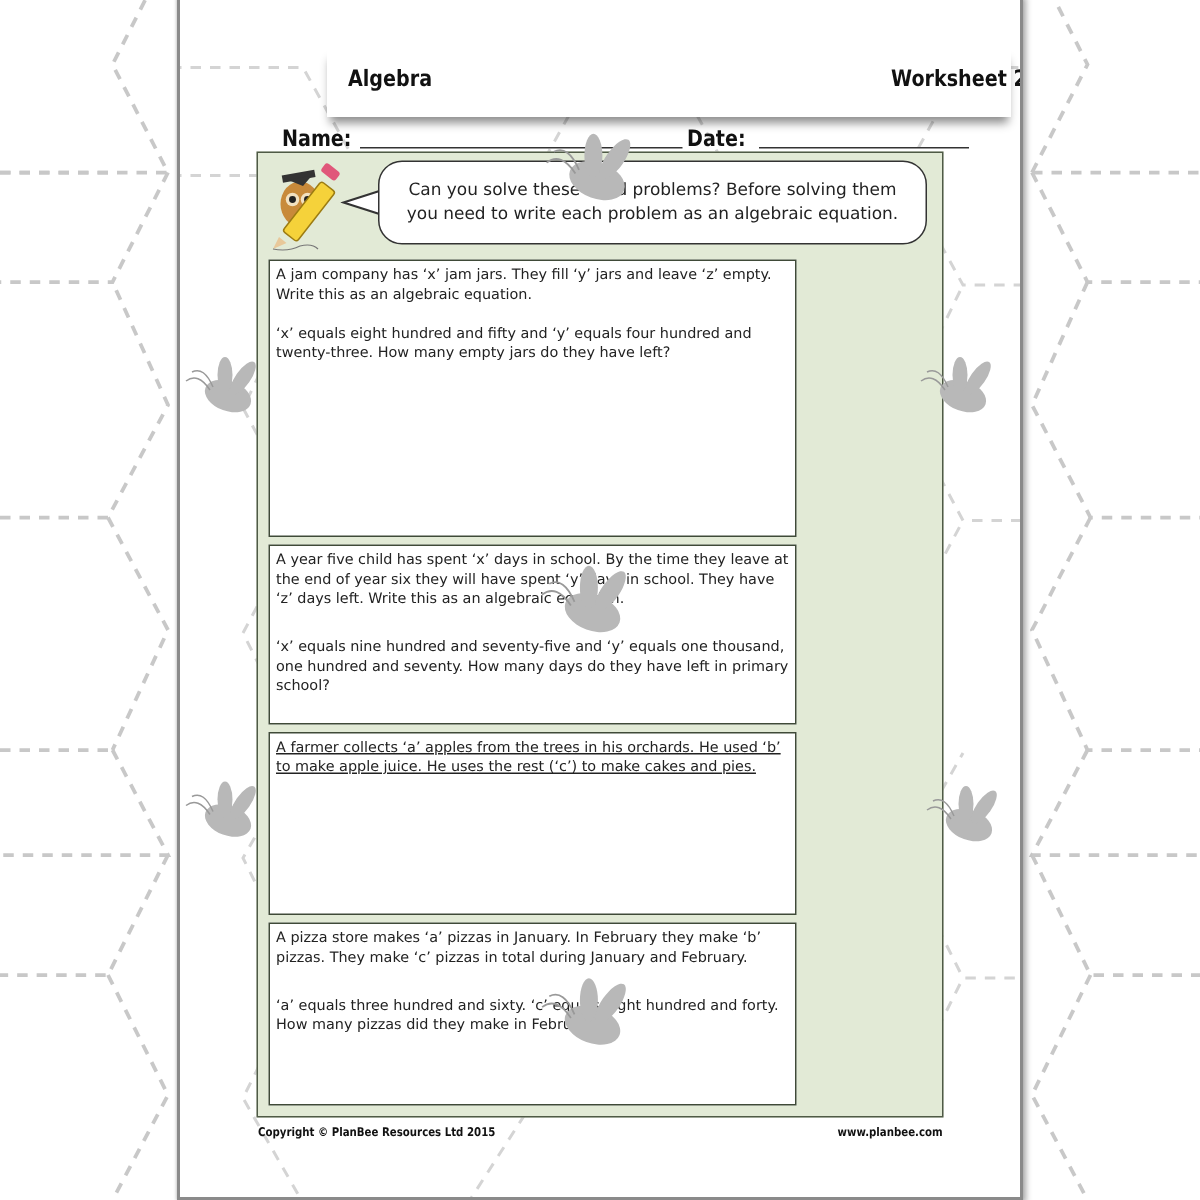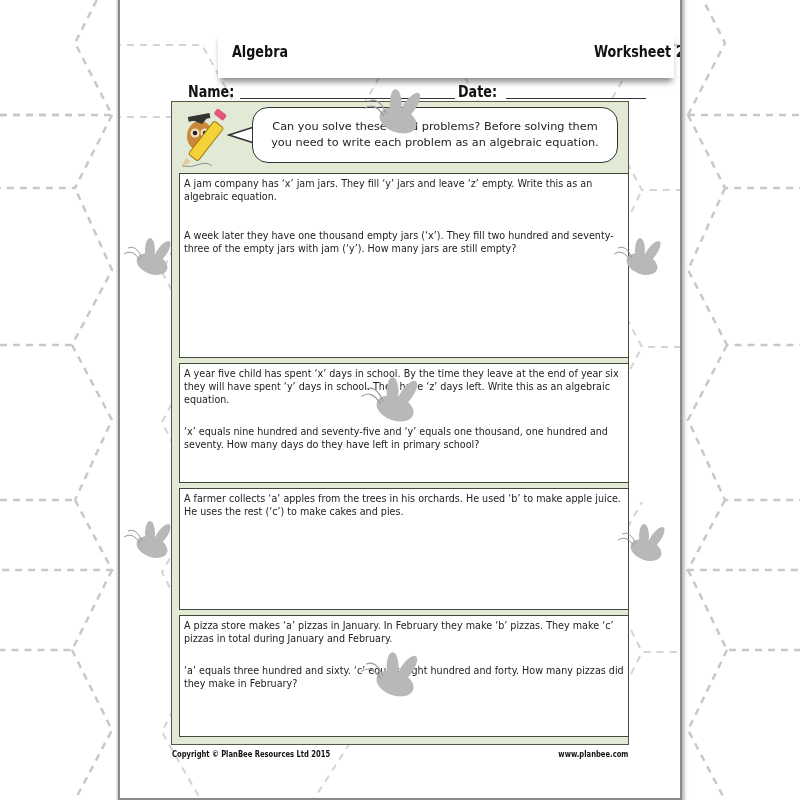--- a/index.html
+++ b/index.html
@@ -41,21 +41,21 @@
   }
   .mascot { position: absolute; left: 6px; top: 4px; width: 56px; height: 62px; }
   .bubble {
     position: absolute; left: 80px; top: 5px; width: 366px; height: 56px;
     background: #fff; border: 1.5px solid #333; border-radius: 16px; box-sizing: border-box;
     display: flex; align-items: center; justify-content: center; text-align: center;
     font-size: 11.3px; line-height: 16px; color: #222; padding: 0 10px;
   }
   .bubble-tail { position: absolute; left: 55px; top: 22px; width: 28px; height: 22px; }
   .qbox {
-    position: absolute; left: 7px; width: 450px; background: #fff;
+    position: absolute; left: 7px; width: 352px; background: #fff;
     border: 1.5px solid #3f4a38; box-sizing: border-box;
     padding: 3px 4px; font-size: 9.6px; line-height: 13px; color: #222;
   }
   .qbox p { margin: 0; }
   .qbox p + p { margin-top: 13px; }
   .footer-left { position: absolute; left: 52px; top: 752px; font-size: 8px; }
   .footer-right { position: absolute; right: 52px; top: 752px; font-size: 8px; transform-origin: right center; }
   .bee { position: absolute; width: 60px; height: 50px; pointer-events: none; }
 </style>
 </head>
@@ -128,29 +128,29 @@
     </svg>
     <svg class="bubble-tail" viewBox="0 0 28 22">
       <path d="M27 3 L2 11 L27 19" fill="#fff" stroke="#333" stroke-width="1.5"></path>
     </svg>
     <div class="bubble">
       <span>Can you solve these word problems? Before solving them you need to write each problem as an algebraic equation.</span>
     </div>
 
     <div class="qbox" style="top:71px; height:185px;">
       <p>A jam company has ‘x’ jam jars.  They fill ‘y’ jars and leave ‘z’ empty. Write this as an algebraic equation.</p>
-      <p style="margin-top:26px">A week later they have one thousand empty jars (‘x’). They fill two hundred and seventy-three of the empty jars with jam (‘y’). How many jars are still empty?</p>
+      <p>‘x’ equals eight hundred and fifty and ‘y’ equals four hundred and twenty-three. How many empty jars do they have left?</p>
     </div>
 
     <div class="qbox" style="top:261px; height:120px;">
       <p>A year five child has spent ‘x’ days in school. By the time they leave at the end of year six they will have spent ‘y’ days in school. They have ‘z’ days left. Write this as an algebraic equation.</p>
       <p style="margin-top:19px">‘x’ equals nine hundred and seventy-five and ‘y’ equals one thousand, one hundred and seventy. How many days do they have left in primary school?</p>
     </div>
 
-    <div class="qbox" style="top:386px; height:122px;">
+    <div class="qbox" style="top:386px; height:122px;text-decoration:underline;">
       <p>A farmer collects ‘a’ apples from the trees in his orchards. He used ‘b’ to make apple juice. He uses the rest (‘c’) to make cakes and pies.</p>
     </div>
 
     <div class="qbox" style="top:513px; height:122px;">
       <p>A pizza store makes ‘a’ pizzas in January. In February they make ‘b’ pizzas. They make ‘c’ pizzas in total during January and February.</p>
       <p style="margin-top:19px">‘a’ equals three hundred and sixty. ‘c’ equals eight hundred and forty. How many pizzas did they make in February?</p>
     </div>
   </div>
 
   <div class="footer-left hand">Copyright © PlanBee Resources Ltd 2015</div>

